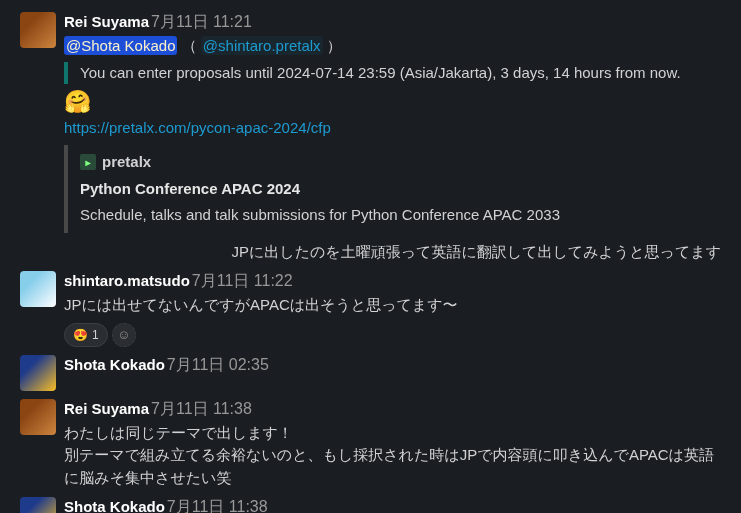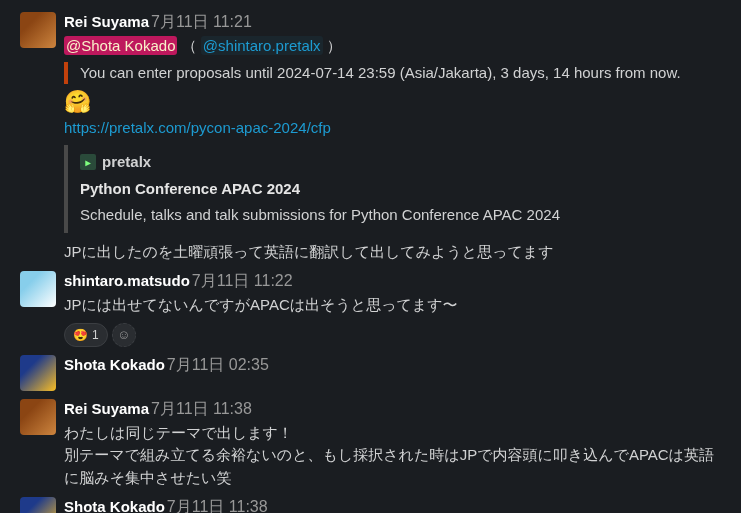--- a/index.html
+++ b/index.html
@@ -45,33 +45,33 @@
     }
     .timestamp {
       font-size: 16px;
       color: #989898;
     }
     .message-body {
       line-height: 1.5;
       color: #d1d2d3;
     }
     .mention-highlight {
-      background: #be185d;
+      background: #1d4ed8;
       color: #f9f1c9;
       padding: 1px 2px;
       border-radius: 3px;
     }
     .mention-link {
       color: #1d9bd1;
       background: #1d4a5f33;
       padding: 1px 2px;
       border-radius: 3px;
     }
     .blockquote {
-      border-left: 4px solid #c2410c;
+      border-left: 4px solid #0f766e;
       padding-left: 12px;
       margin: 4px 0;
       color: #d1d2d3;
     }
     .emoji-big {
       font-size: 22px;
       line-height: 1.3;
     }
     .link {
       color: #1d9bd1;
@@ -155,23 +155,23 @@
       <span class="paren">（ </span><span class="mention-link">@shintaro.pretalx</span><span class="paren"> ）</span>
       <div class="blockquote">You can enter proposals until 2024-07-14 23:59 (Asia/Jakarta), 3 days, 14 hours from now.</div>
       <div class="emoji-big">🤗</div>
       <div><span class="link">https://pretalx.com/pycon-apac-2024/cfp</span></div>
       <div class="unfurl">
         <div class="unfurl-site">
           <span class="unfurl-favicon">▸</span>
           <span>pretalx</span>
         </div>
         <div class="unfurl-title">Python Conference APAC 2024</div>
-        <div class="unfurl-desc">Schedule, talks and talk submissions for Python Conference APAC 2024</div>
+        <div class="unfurl-desc">Schedule, talks and talk submissions for Python Conference APAC 2033</div>
       </div>
-      <div style="margin-top:8px;">JPに出したのを土曜頑張って英語に翻訳して出してみようと思ってます</div>
+      <div style="margin-top:8px;text-align:right;">JPに出したのを土曜頑張って英語に翻訳して出してみようと思ってます</div>
     </div>
   </div>
 </div>
 
 <div class="message">
   <div class="avatar avatar-2"></div>
   <div class="message-content">
     <div class="message-header">
       <span class="author">shintaro.matsudo</span>
       <span class="timestamp">7月11日 11:22</span>

